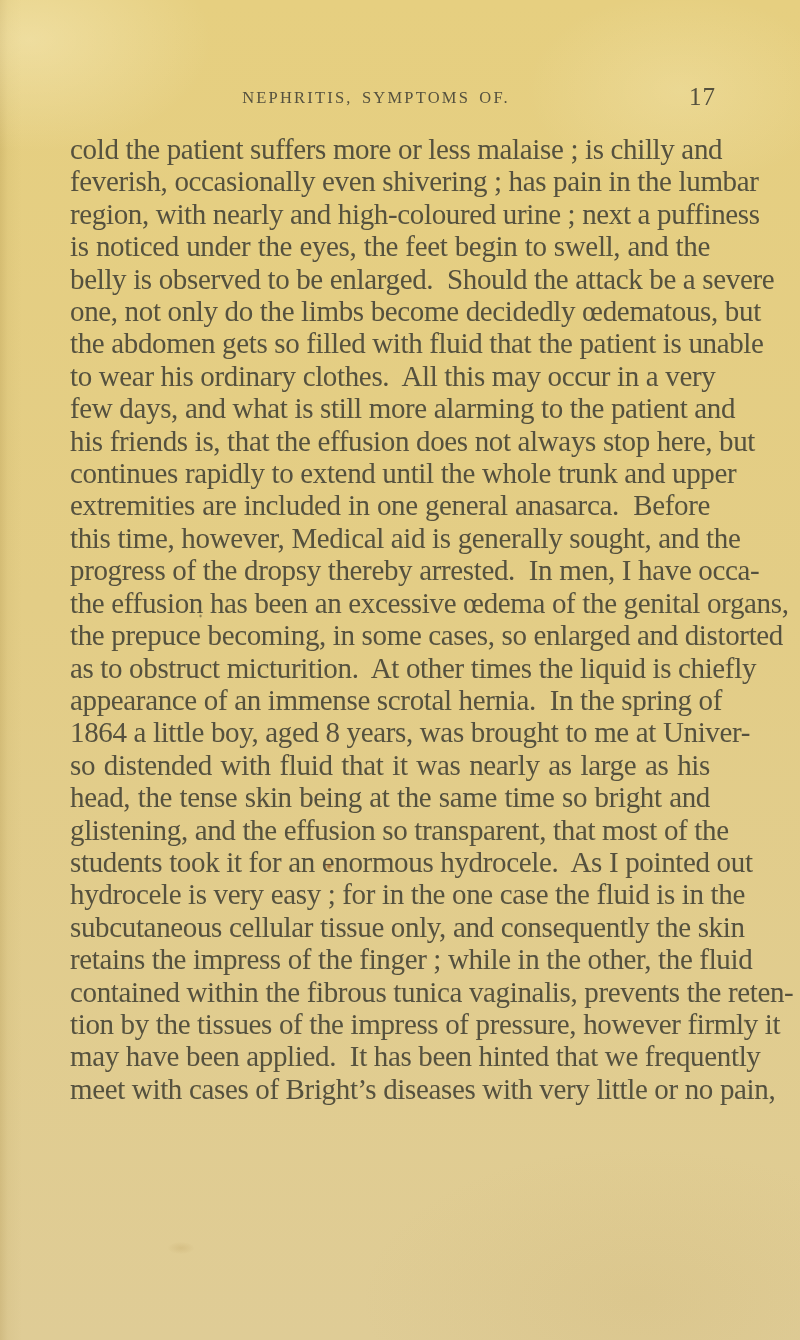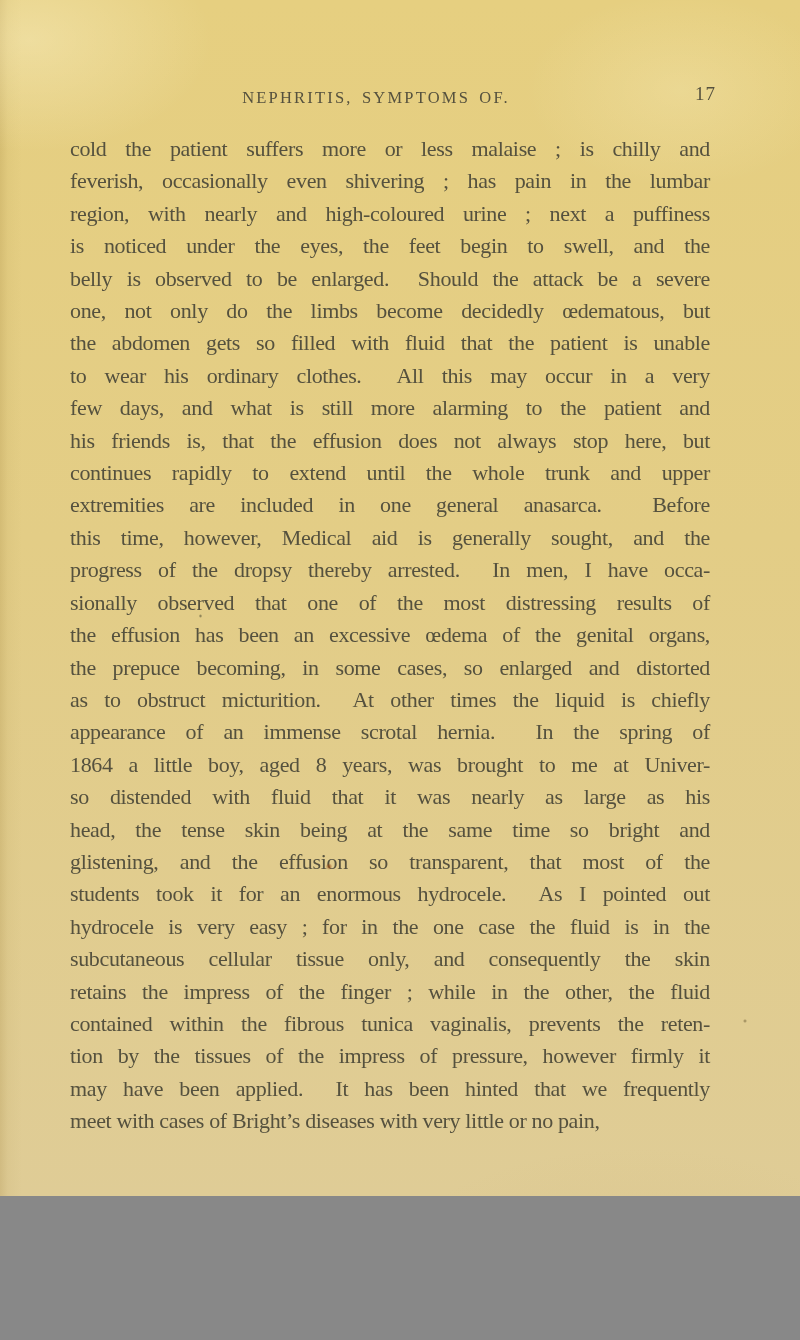--- a/index.html
+++ b/index.html
@@ -3,21 +3,21 @@
 <meta charset="utf-8">
 <style>
   html, body {
     margin: 0;
     padding: 0;
     background: #888;
   }
   .page {
     position: relative;
     width: 800px;
-    height: 1196px;
+    height: 1340px;
     overflow: hidden;
     font-family: "Liberation Serif", "DejaVu Serif", serif;
     color: var(--ink, #55513e);
     background:
       
       radial-gradient(ellipse 260px 160px at 30px 40px, rgba(255,248,215,0.35), rgba(255,248,215,0) 70%),
       radial-gradient(ellipse 220px 140px at 680px 90px, rgba(255,248,210,0.22), rgba(255,248,210,0) 70%),
       radial-gradient(ellipse 400px 220px at 640px 1300px, rgba(190,160,90,0.12), rgba(190,160,90,0) 70%),
       linear-gradient(90deg, rgba(150,120,50,0.20) 0px, rgba(150,120,50,0.06) 8px, rgba(150,120,50,0) 22px),
       linear-gradient(180deg, var(--paper-top, #e6cf80) 0%, #e3cd86 45%, var(--paper-bottom, #dfcc96) 100%);
@@ -37,34 +37,34 @@
     text-align: center;
     font-size: 16.5px;
     letter-spacing: 2.2px;
     word-spacing: 3px;
     color: var(--ink, #55513e);
   }
   .page-number {
     position: absolute;
     right: -6px;
     top: -3px;
-    font-size: 19px;
+    font-size: 25px;
     letter-spacing: 1px;
     color: var(--ink, #55513e);
     text-align: center;
   }
   .body-text {
     position: absolute;
     top: 133px;
     left: 70px;
     width: 640px;
   }
   .line {
     line-height: 32.4px;
-    font-size: 22px;
+    font-size: 29px;
     letter-spacing: -0.35px;
     text-align: justify;
     text-align-last: justify;
     white-space: nowrap;
   }
   .line.last {
     text-align: right;
     text-align-last: left;
   }
   
@@ -104,21 +104,20 @@
       <div class="line">belly is observed to be enlarged.&nbsp; Should the attack be a severe</div>
       <div class="line">one, not only do the limbs become decidedly œdematous, but</div>
       <div class="line">the abdomen gets so filled with fluid that the patient is unable</div>
       <div class="line">to wear his ordinary clothes.&nbsp; All this may occur in a very</div>
       <div class="line">few days, and what is still more alarming to the patient and</div>
       <div class="line">his friends is, that the effusion does not always stop here, but</div>
       <div class="line">continues rapidly to extend until the whole trunk and upper</div>
       <div class="line">extremities are included in one general anasarca.&nbsp; Before</div>
       <div class="line">this time, however, Medical aid is generally sought, and the</div>
       <div class="line">progress of the dropsy thereby arrested.&nbsp; In men, I have occa-</div>
-      <div class="line">sionally observed that one of the most distressing results of</div>
       <div class="line">the effusion has been an excessive œdema of the genital organs,</div>
       <div class="line">the prepuce becoming, in some cases, so enlarged and distorted</div>
       <div class="line">as to obstruct micturition.&nbsp; At other times the liquid is chiefly</div>
       <div class="line">appearance of an immense scrotal hernia.&nbsp; In the spring of</div>
       <div class="line">1864 a little boy, aged 8 years, was brought to me at Univer-</div>
       <div class="line">so distended with fluid that it was nearly as large as his</div>
       <div class="line">head, the tense skin being at the same time so bright and</div>
       <div class="line">glistening, and the effusion so transparent, that most of the</div>
       <div class="line">students took it for an enormous hydrocele.&nbsp; As I pointed out</div>
       <div class="line">hydrocele is very easy ; for in the one case the fluid is in the</div>

